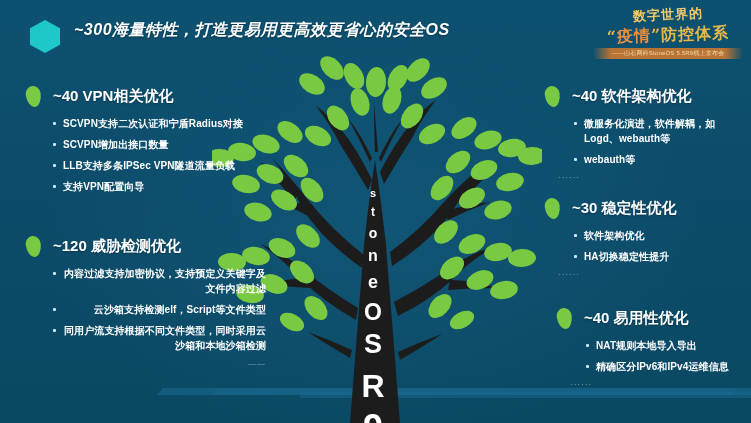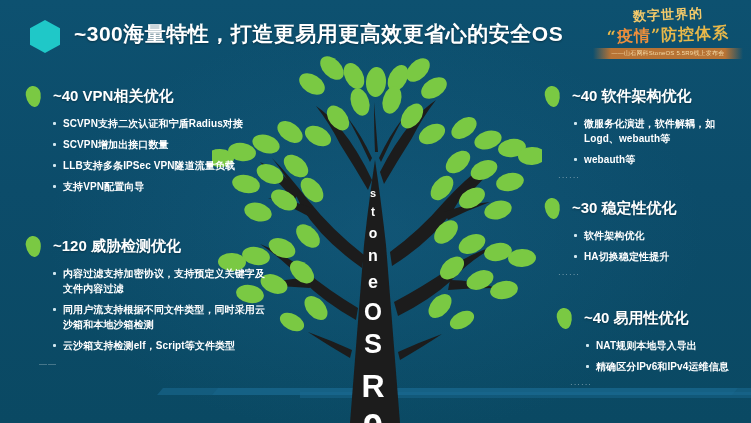--- a/index.html
+++ b/index.html
@@ -21,23 +21,24 @@
     background:radial-gradient(ellipse at 50% 55%, rgba(30,110,150,.28) 0%, rgba(10,72,100,0) 62%);}
 
   
   .hexagon{
     position:absolute;left:30px;top:20px;width:30px;height:33px;
     background:#1fc8c8;
     clip-path:polygon(50% 0%,100% 25%,100% 75%,50% 100%,0% 75%,0% 25%);
   }
   .title{
     position:absolute;left:74px;top:20px;
-    font-size:21px;font-weight:bold;color:#ffffff;letter-spacing:.5px;
+    font-size:16px;font-weight:bold;color:#ffffff;letter-spacing:.5px;
     white-space:nowrap;
     text-shadow:0 1px 2px rgba(0,0,0,.35);
+    font-style:italic;
   }
 
   
   .brand{position:absolute;right:8px;top:6px;width:150px;height:56px;text-align:center;}
   .brand .l1{
     font-family:"DejaVu Serif","Liberation Serif",serif;
     font-size:13px;color:#f2c96a;font-weight:bold;letter-spacing:1px;
     transform:rotate(-3deg);
   }
   .brand .l2{
@@ -94,21 +95,21 @@
     width:2.5px;height:2.5px;background:#cfe6ef;border-radius:1px;
   }
   .dots{
     font-size:8px;color:rgba(255,255,255,.45);letter-spacing:1px;
     margin-top:4px;padding-left:13px;
   }
 
   
   #sec-vpn{left:26px;top:86px;width:235px;}
   #sec-vpn .bullets{margin-left:24px;}
-  #sec-threat{left:26px;top:236px;width:240px;}
+  #sec-threat{left:26px;top:236px;width:240px;text-align:right;}
   #sec-threat .bullets{margin-left:24px;}
   #sec-arch{left:545px;top:86px;width:205px;}
   #sec-arch .bullets{margin-left:26px;}
   #sec-stab{left:545px;top:198px;width:205px;}
   #sec-stab .bullets{margin-left:26px;}
   #sec-usab{left:557px;top:308px;width:205px;}
   #sec-usab .bullets{margin-left:26px;}
 </style>
 </head>
 <body>
@@ -248,22 +249,22 @@
     </ul>
   </div>
 
   <div class="section" id="sec-threat">
     <div class="sec-head">
       <div class="leafbullet"></div>
       <div class="sec-title">~120 威胁检测优化</div>
     </div>
     <ul class="bullets">
       <li>内容过滤支持加密协议，支持预定义关键字及文件内容过滤</li>
+      <li>云沙箱支持检测elf，Script等文件类型</li>
       <li>同用户流支持根据不同文件类型，同时采用云沙箱和本地沙箱检测</li>
-      <li>云沙箱支持检测elf，Script等文件类型</li>
     </ul>
     <div class="dots">——</div>
   </div>
 
   <div class="section" id="sec-arch">
     <div class="sec-head">
       <div class="leafbullet"></div>
       <div class="sec-title">~40 软件架构优化</div>
     </div>
     <ul class="bullets">

